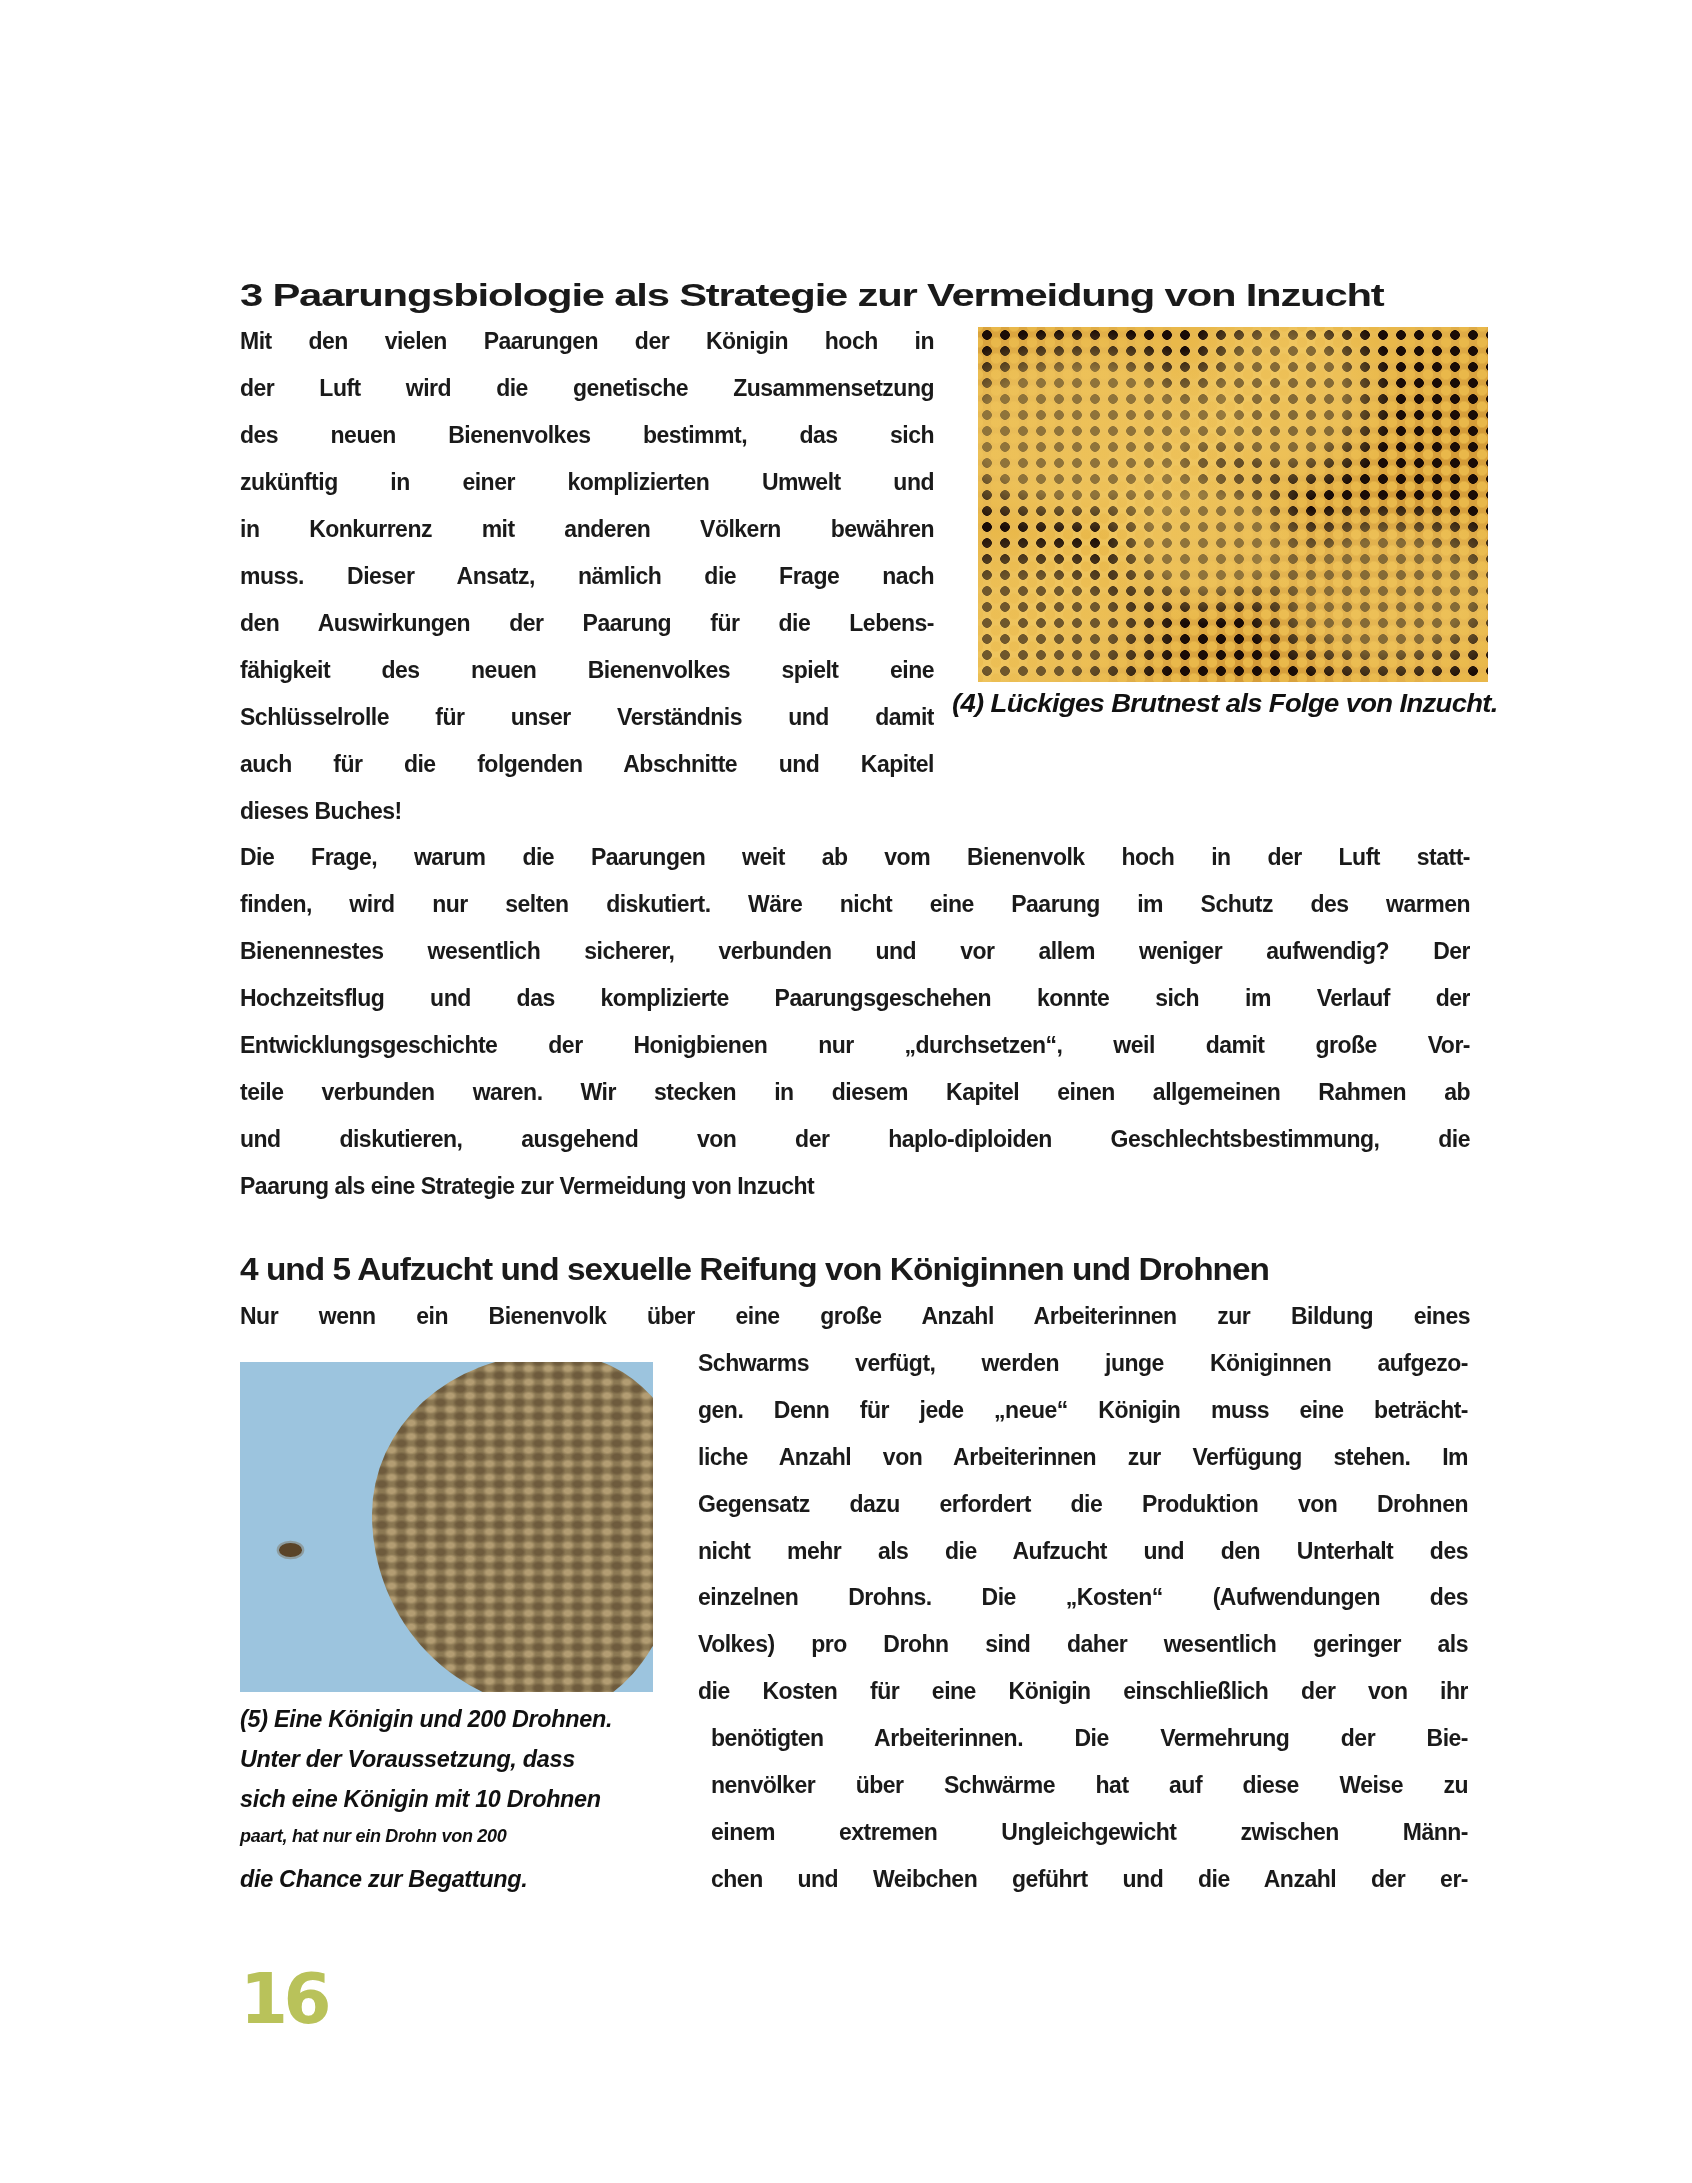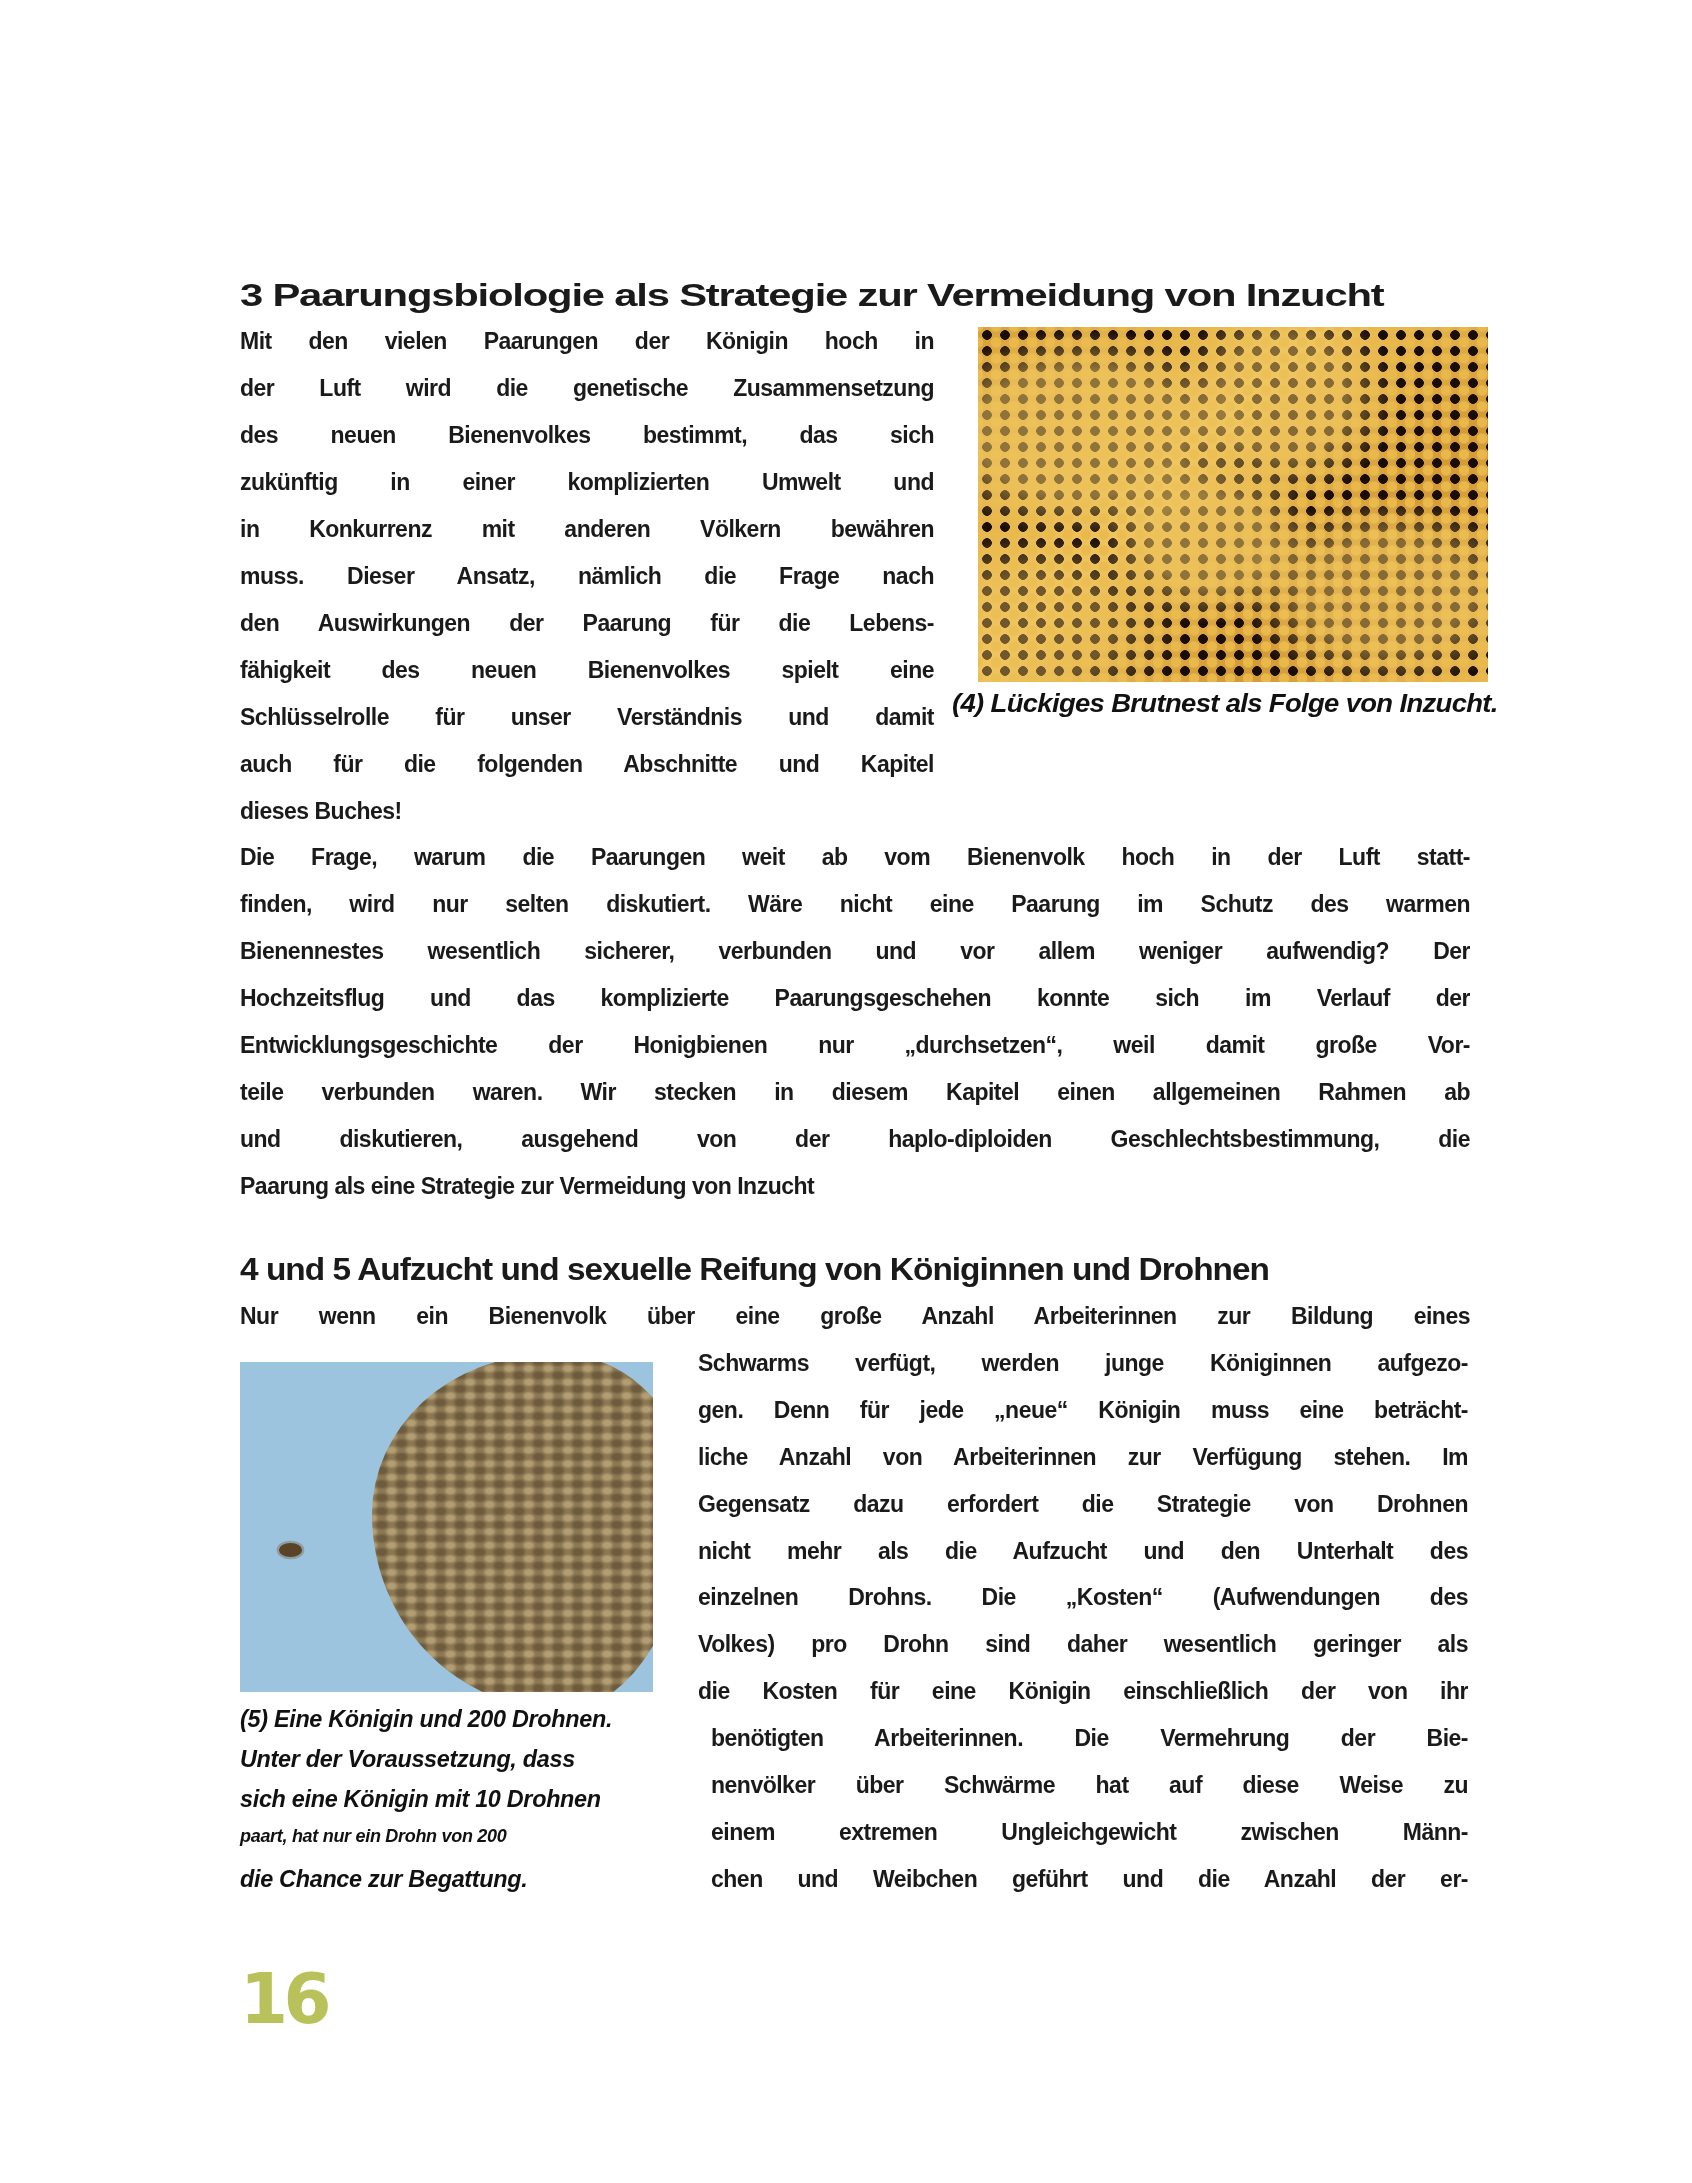--- a/index.html
+++ b/index.html
@@ -94,21 +94,21 @@
     <div class="caption" style="left: 240px; top: 1706px; font-size: 23.4px; letter-spacing: -0.3px;">(5) Eine Königin und 200 Drohnen.</div>
     <div class="caption" style="left: 240px; top: 1746px; font-size: 23.4px; letter-spacing: -0.3px;">Unter der Voraussetzung, dass</div>
     <div class="caption" style="left: 240px; top: 1786px; font-size: 23.4px; letter-spacing: -0.3px;">sich eine Königin mit 10 Drohnen</div>
     <div class="caption" style="left: 240px; top: 1826px; font-size: 18px; letter-spacing: -0.3px; text-align: center;">paart, hat nur ein Drohn von 200</div>
     <div class="caption" style="left: 240px; top: 1866px; font-size: 23.4px; letter-spacing: -0.3px;">die Chance zur Begattung.</div>
   </div>
 <div id="s45-wrapped">
     <div class="line" style="left: 698px; top: 1340px; width: 770px;">Schwarms verfügt, werden junge Königinnen aufgezo-</div>
     <div class="line" style="left: 698px; top: 1387px; width: 770px;">gen. Denn für jede „neue“ Königin muss eine beträcht-</div>
     <div class="line" style="left: 698px; top: 1434px; width: 770px;">liche Anzahl von Arbeiterinnen zur Verfügung stehen. Im</div>
-    <div class="line" style="left: 698px; top: 1481px; width: 770px;">Gegensatz dazu erfordert die Strategie von Drohnen</div>
+    <div class="line" style="left: 698px; top: 1481px; width: 770px;">Gegensatz dazu erfordert die Produktion von Drohnen</div>
     <div class="line" style="left: 698px; top: 1528px; width: 770px;">nicht mehr als die Aufzucht und den Unterhalt des</div>
     <div class="line" style="left: 698px; top: 1574px; width: 770px;">einzelnen Drohns. Die „Kosten“ (Aufwendungen des</div>
     <div class="line" style="left: 698px; top: 1621px; width: 770px;">Volkes) pro Drohn sind daher wesentlich geringer als</div>
     <div class="line" style="left: 698px; top: 1668px; width: 770px;">die Kosten für eine Königin einschließlich der von ihr</div>
     <div class="line" style="left: 711px; top: 1715px; width: 757px;">benötigten Arbeiterinnen. Die Vermehrung der Bie-</div>
     <div class="line" style="left: 711px; top: 1762px; width: 757px;">nenvölker über Schwärme hat auf diese Weise zu</div>
     <div class="line" style="left: 711px; top: 1809px; width: 757px;">einem extremen Ungleichgewicht zwischen Männ-</div>
     <div class="line" style="left: 711px; top: 1856px; width: 757px;">chen und Weibchen geführt und die Anzahl der er-</div>
   </div>
 

